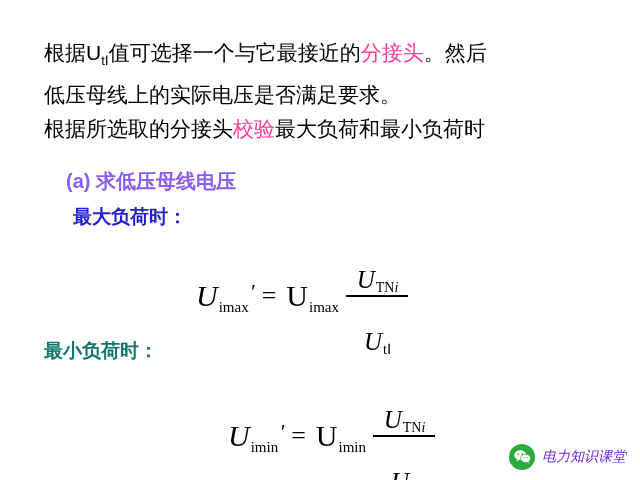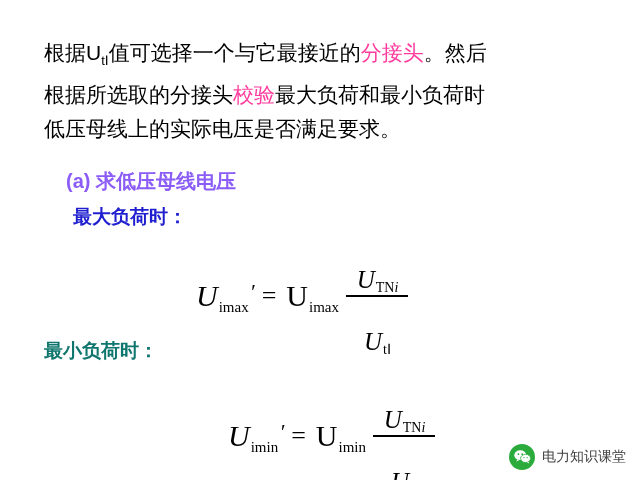--- a/index.html
+++ b/index.html
@@ -168,33 +168,34 @@
     border-radius: 50%;
     background: #2aab3b;
     display: flex;
     align-items: center;
     justify-content: center;
     position: relative;
   }
   .wm-logo svg { display: block; }
   .wm-text {
     font-size: 14px;
-    color: #404040;
-    white-space: nowrap;
+    color: #6d28d9;
+    white-space: nowrap;
+    font-style: italic;
   }
 </style>
 </head>
 <body>
 
 <div class="slide">
 
   <div class="para">
     <div class="line"><span>根据U</span><span class="sub">tⅠ</span><span>值可选择一个与它最接近的</span><span class="pink">分接头</span><span>。然后</span></div>
+    <div class="line">低压母线上的实际电压是否满足要求。</div>
     <div class="line"><span>根据所选取的分接头</span><span class="pink">校验</span><span>最大负荷和最小负荷时</span></div>
-    <div class="line">低压母线上的实际电压是否满足要求。</div>
   </div>
 
   <div class="heading-a">(a) 求低压母线电压</div>
   <div class="heading-max">最大负荷时：</div>
   <div class="heading-min">最小负荷时：</div>
 
   <div class="formula formula-1">
     <span class="term">
       <span class="big-ital">U</span>
         <span class="prime">′</span>

